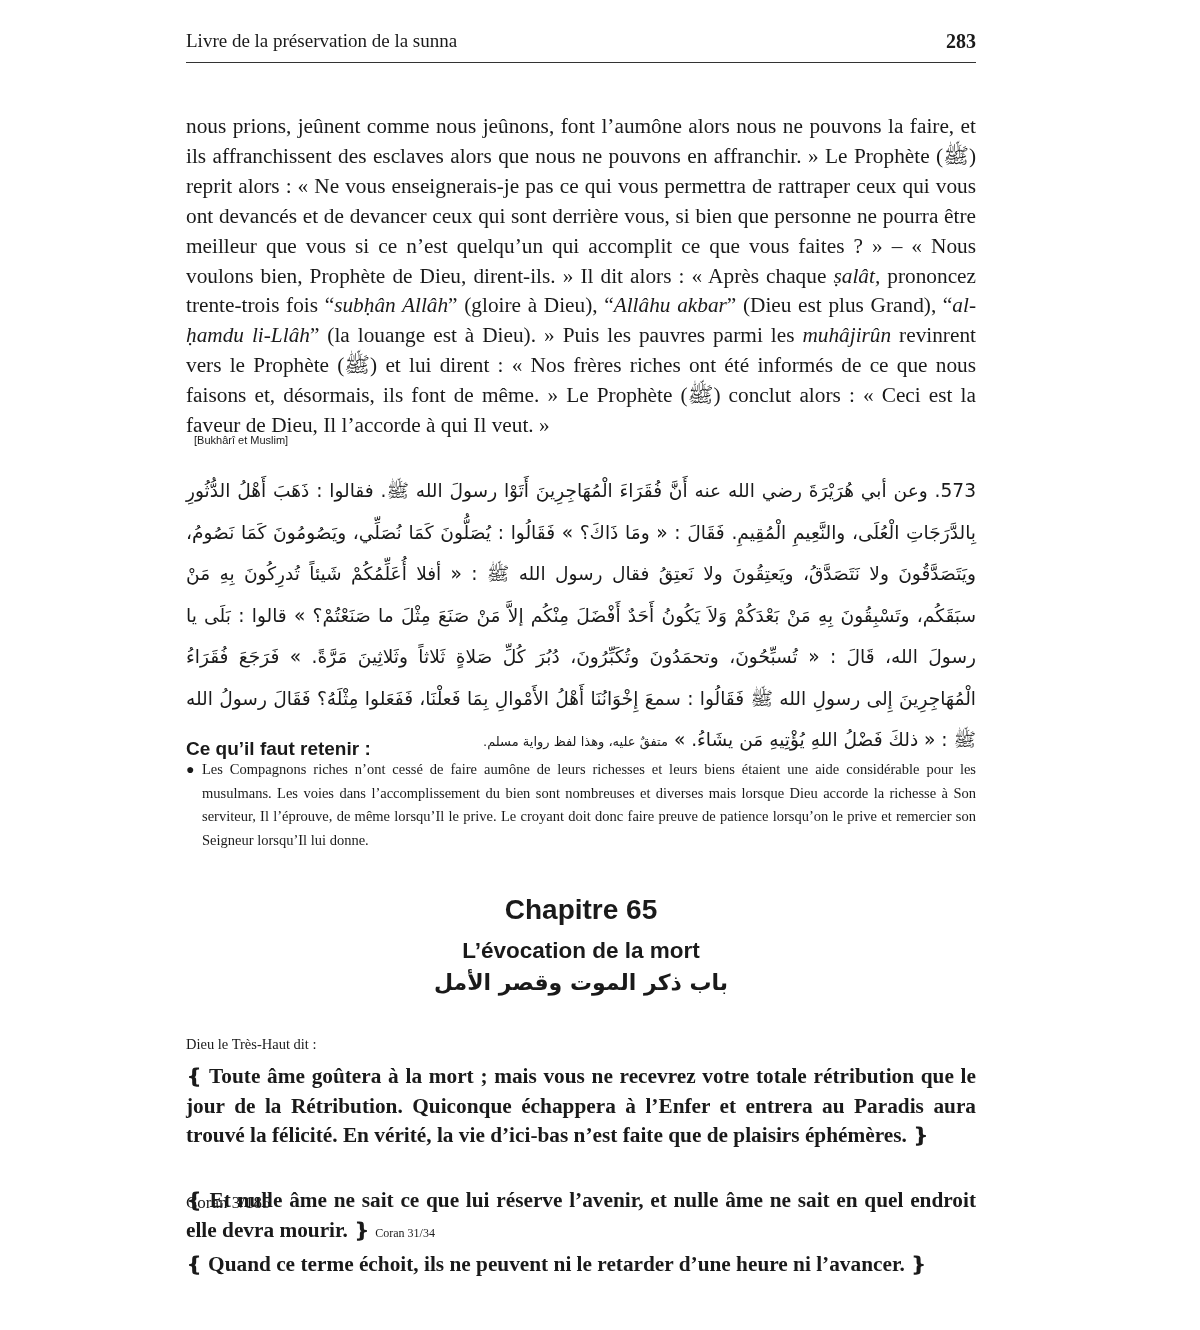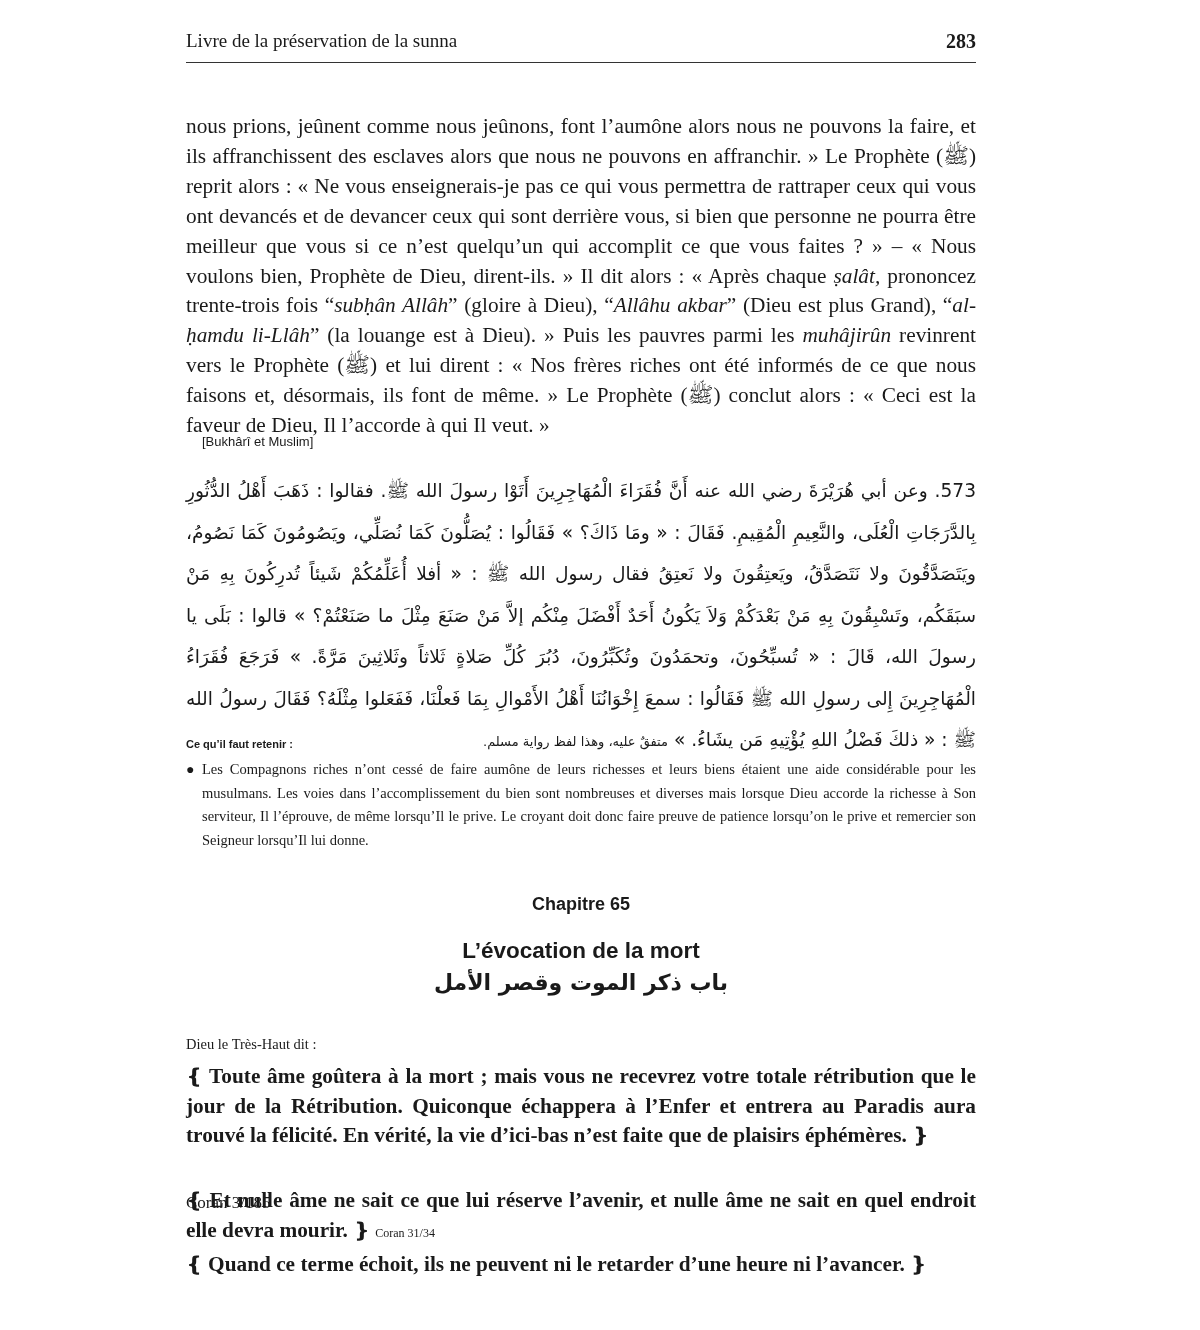--- a/index.html
+++ b/index.html
@@ -10,32 +10,32 @@
 
     .running-head { position: absolute; top: 30px; left: 0; width: 790px; height: 28px; }
     .running-title { position: absolute; left: 0; top: 0; font-size: 19px; }
     .page-number { position: absolute; right: 0; top: 0; font-size: 20px; font-weight: bold; }
     .head-rule { position: absolute; top: 62px; left: 0; width: 790px; height: 1px; background: #333; }
 
     .body-text { position: absolute; top: 112px; left: 0; width: 790px; font-size: 21.3px; line-height: 29.9px; text-align: justify; }
     .body-text p { margin: 0; }
     .body-text i { font-style: italic; }
 
-    .source { position: absolute; top: 434px; left: 16px; font-size: 13px; font-weight: normal; }
+    .source { position: absolute; top: 434px; left: 8px; font-size: 11px; font-weight: normal; }
 
     .arabic { position: absolute; top: 470px; left: 0; width: 790px; direction: rtl; text-align: justify; font-family: "DejaVu Sans", sans-serif; font-size: 18.6px; line-height: 41.5px; }
     .arabic .small { font-size: 13px; }
 
-    .retain-label { position: absolute; top: 738px; left: 0; font-size: 11px; font-weight: bold; }
+    .retain-label { position: absolute; top: 738px; left: 0; font-size: 19px; font-weight: bold; }
     .retain-list { position: absolute; top: 758px; left: 0; width: 790px; margin: 0; padding: 0; list-style: none; }
     .retain-list li { position: relative; padding-left: 16px; font-size: 14.5px; line-height: 23.7px; text-align: justify; }
     .bullet { position: absolute; left: 0; top: 0; font-size: 14px; }
 
     .chapter { position: absolute; left: 0; width: 790px; text-align: center; }
-    .chapter-num { top: 894px; font-size: 18px; font-weight: bold; }
+    .chapter-num { top: 894px; font-size: 28px; font-weight: bold; }
     .chapter-title { top: 938px; font-size: 22.5px; font-weight: bold; }
     .chapter-arabic { top: 970px; font-size: 22px; font-weight: bold; direction: rtl; font-family: "DejaVu Sans", sans-serif; }
 
     .intro { position: absolute; top: 1036px; left: 0; font-size: 14.5px; }
     .verse { position: absolute; left: 0; width: 790px; font-size: 21.3px; line-height: 29.5px; text-align: justify; font-weight: bold; }
     .verse .ref { font-weight: normal; font-size: 12px; }
     .v1 { top: 1062px; }
     .v2 { top: 1186px; }
     .v3 { top: 1250px; }
     .orn { font-weight: bold; font-size: 20px; }

